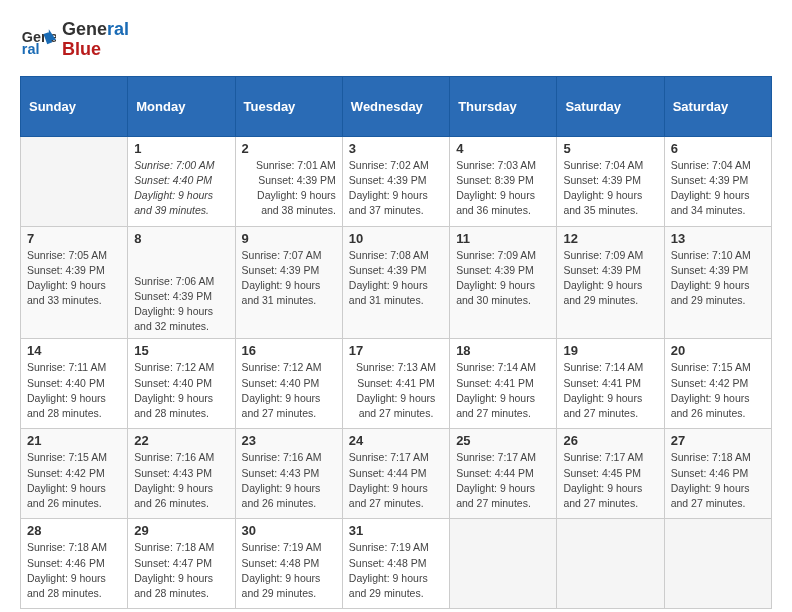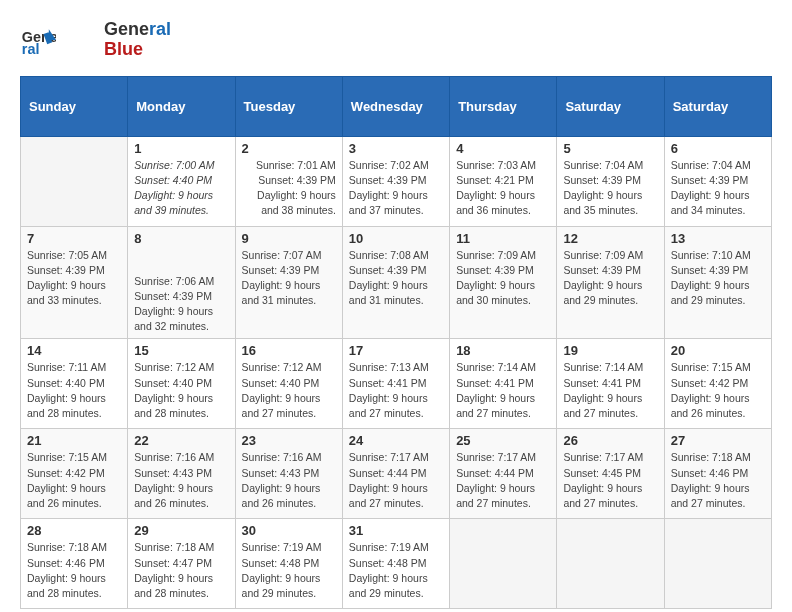--- a/index.html
+++ b/index.html
@@ -19,21 +19,20 @@
     .logo {
       display: flex;
       align-items: center;
       gap: 6px;
     }
     .logo-text {
       font-size: 18px;
       font-weight: bold;
       color: #333;
       line-height: 1.1;
-      margin-left: 42px;
     }
     .logo-text span {
       color: #1a6bb5;
     }
     .logo-icon {
       width: 36px;
       height: 36px;
     }
     .title-block {
       text-align: right;
@@ -143,21 +142,21 @@
         <td>
           <div class="day-number">3</div>
           <div class="day-info" style="white-space: pre-line;">Sunrise: 7:02 AM
 Sunset: 4:39 PM
 Daylight: 9 hours
 and 37 minutes.</div>
         </td>
         <td>
           <div class="day-number">4</div>
           <div class="day-info" style="white-space: pre-line;">Sunrise: 7:03 AM
-Sunset: 4:21 PM
+Sunset: 8:39 PM
 Daylight: 9 hours
 and 36 minutes.</div>
         </td>
         <td>
           <div class="day-number">5</div>
           <div class="day-info" style="white-space: pre-line;">Sunrise: 7:04 AM
 Sunset: 4:39 PM
 Daylight: 9 hours
 and 35 minutes.</div>
         </td>
@@ -237,21 +236,21 @@
         </td>
         <td>
           <div class="day-number">16</div>
           <div class="day-info" style="white-space: pre-line;">Sunrise: 7:12 AM
 Sunset: 4:40 PM
 Daylight: 9 hours
 and 27 minutes.</div>
         </td>
         <td>
           <div class="day-number">17</div>
-          <div class="day-info" style="white-space: pre-line;">Sunrise: 7:13 AM
+          <div class="day-info" style="white-space: pre-line; text-align: center;">Sunrise: 7:13 AM
 Sunset: 4:41 PM
 Daylight: 9 hours
 and 27 minutes.</div>
         </td>
         <td>
           <div class="day-number">18</div>
           <div class="day-info" style="white-space: pre-line;">Sunrise: 7:14 AM
 Sunset: 4:41 PM
 Daylight: 9 hours
 and 27 minutes.</div>

